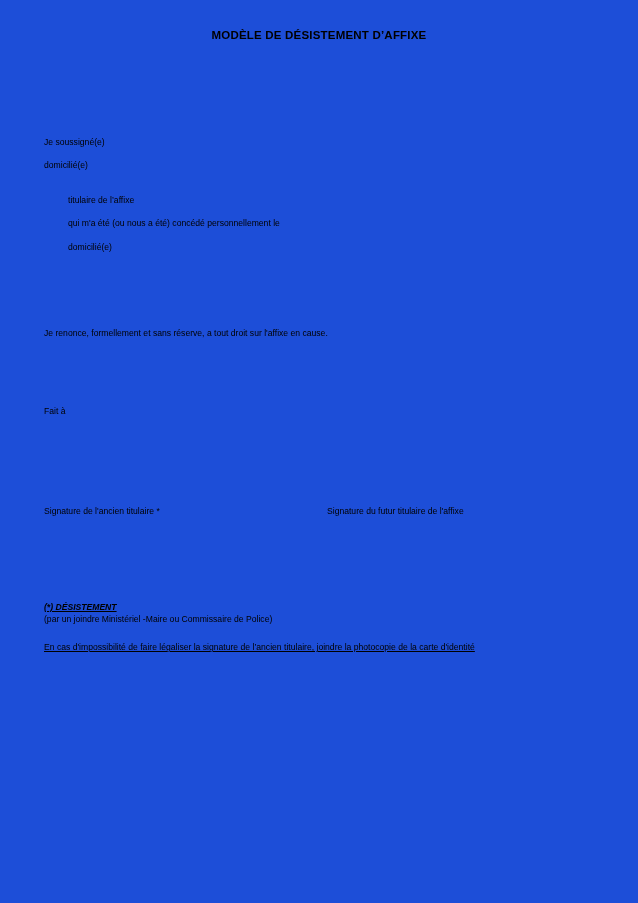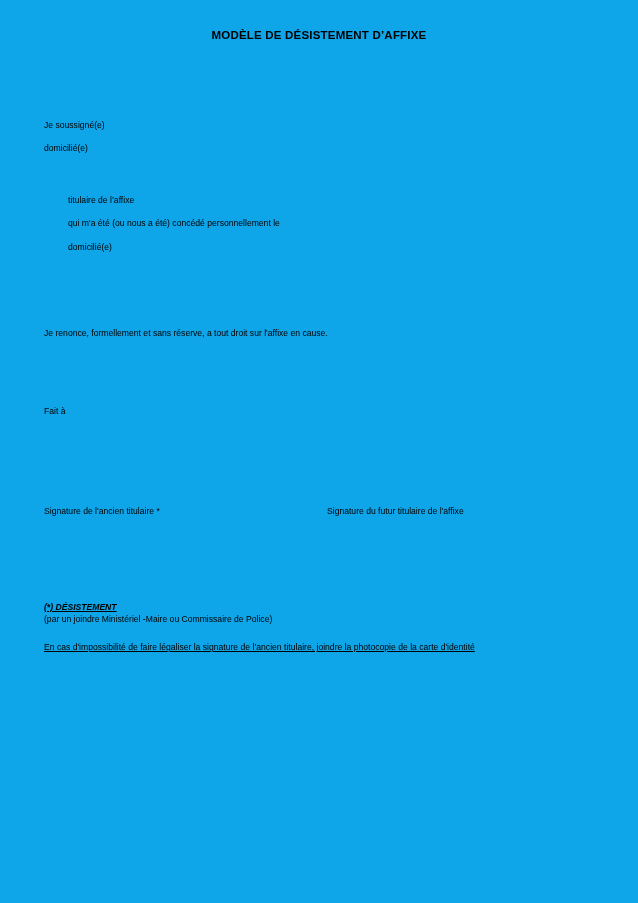--- a/index.html
+++ b/index.html
@@ -8,21 +8,21 @@
     background: #ffffff;
   }
   body {
     font-family: "Liberation Sans", sans-serif;
     color: #000000;
   }
   .page {
     position: relative;
     width: 638px;
     height: 903px;
-    background: #0ea5e9;
+    background: #1d4ed8;
     overflow: hidden;
     box-sizing: border-box;
   }
   .doc-title {
     position: absolute;
     top: 29px;
     left: 0;
     width: 638px;
     text-align: center;
     font-size: 11.5px;
@@ -34,21 +34,21 @@
     left: 44px;
     width: 560px;
     font-size: 8.6px;
     line-height: 1.1;
   }
   .line {
     margin: 0;
     padding: 0;
   }
 
-  .group-1 { top: 121px; }
+  .group-1 { top: 138px; }
   .group-2 { top: 196px; margin-left: 24px; }
   .group-3 { top: 329px; }
   .group-4 { top: 407px; }
 
   .signature-row {
     position: absolute;
     top: 506px;
     left: 44px;
     width: 560px;
     font-size: 8.6px;

